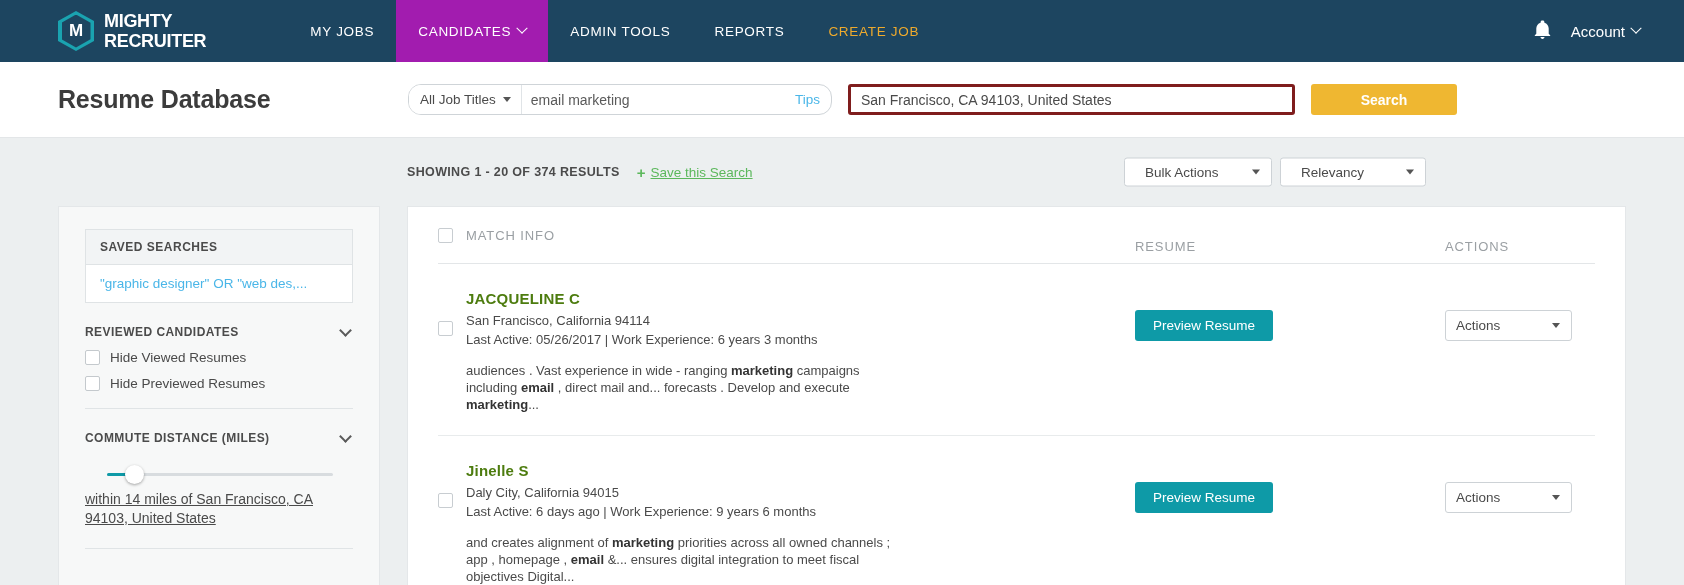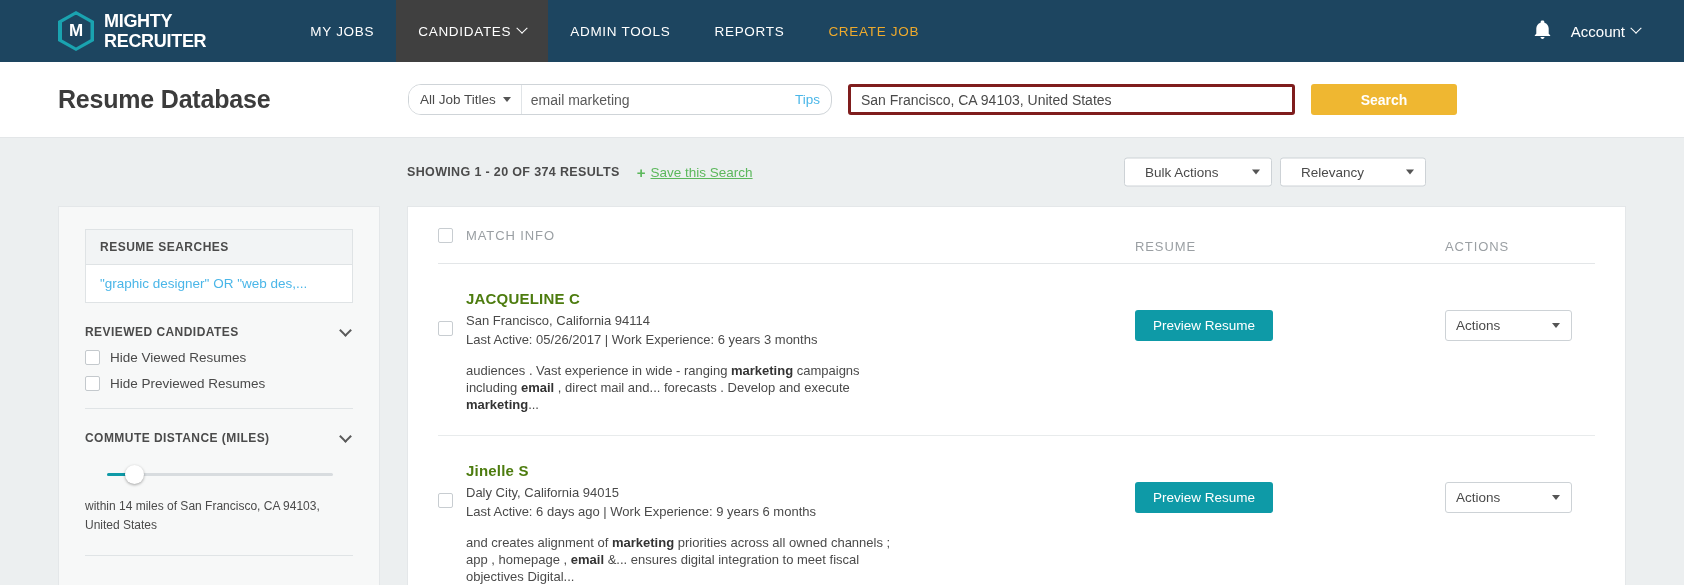--- a/index.html
+++ b/index.html
@@ -62,21 +62,21 @@
   .nav-item {
     display: flex;
     align-items: center;
     padding: 0 22px;
     color: #ffffff;
     font-size: 13.5px;
     letter-spacing: 0.7px;
     cursor: pointer;
     white-space: nowrap;
   }
-  .nav-item.active { background: #404040; }
+  .nav-item.active { background: #a21caf; }
   .nav-item.accent { color: #eeaa2d; }
   .caret-down {
     display: inline-block;
     margin-left: 7px;
     width: 8px; height: 8px;
     border-right: 1.8px solid currentColor;
     border-bottom: 1.8px solid currentColor;
     transform: rotate(45deg) translate(-2px,-2px);
   }
   .nav-right {
@@ -291,24 +291,25 @@
     height: 3px; background: #0e9aa7; border-radius: 2px;
   }
   .slider-knob {
     position: absolute; left: 40px; top: 0;
     width: 19px; height: 19px; border-radius: 50%;
     background: #ffffff;
     box-shadow: 0 1px 3px rgba(0,0,0,.35);
     cursor: pointer;
   }
   .slider-caption {
-    margin-top: 12px;
-    font-size: 12px;
+    margin-top: 5px;
+    font-size: 14px;
     color: #4a4a4a;
     line-height: 19px;
+    text-decoration: underline;
   }
   .sidebar-bottom-divider { border-top: 1px solid #e0e4e6; margin-top: 20px; }
 
   
   .results {
     flex: 1;
     background: #ffffff;
     margin-left: 27px;
     margin-right: 58px;
     border: 1px solid #e4e7e9;
@@ -476,21 +477,21 @@
         <span>Relevancy</span>
         <i class="tri-down"></i>
       </div>
     </div>
   </div>
 
   <div class="cols">
 
     <div class="sidebar">
       <div class="saved-box">
-        <div class="saved-head">RESUME SEARCHES</div>
+        <div class="saved-head">SAVED SEARCHES</div>
         <div class="saved-item">"graphic designer" OR "web des,...</div>
       </div>
 
       <div class="filter-head">
         <span>REVIEWED CANDIDATES</span>
         <i class="chev"></i>
       </div>
 
       <div class="checkrow">
         <span class="cbox"></span>

